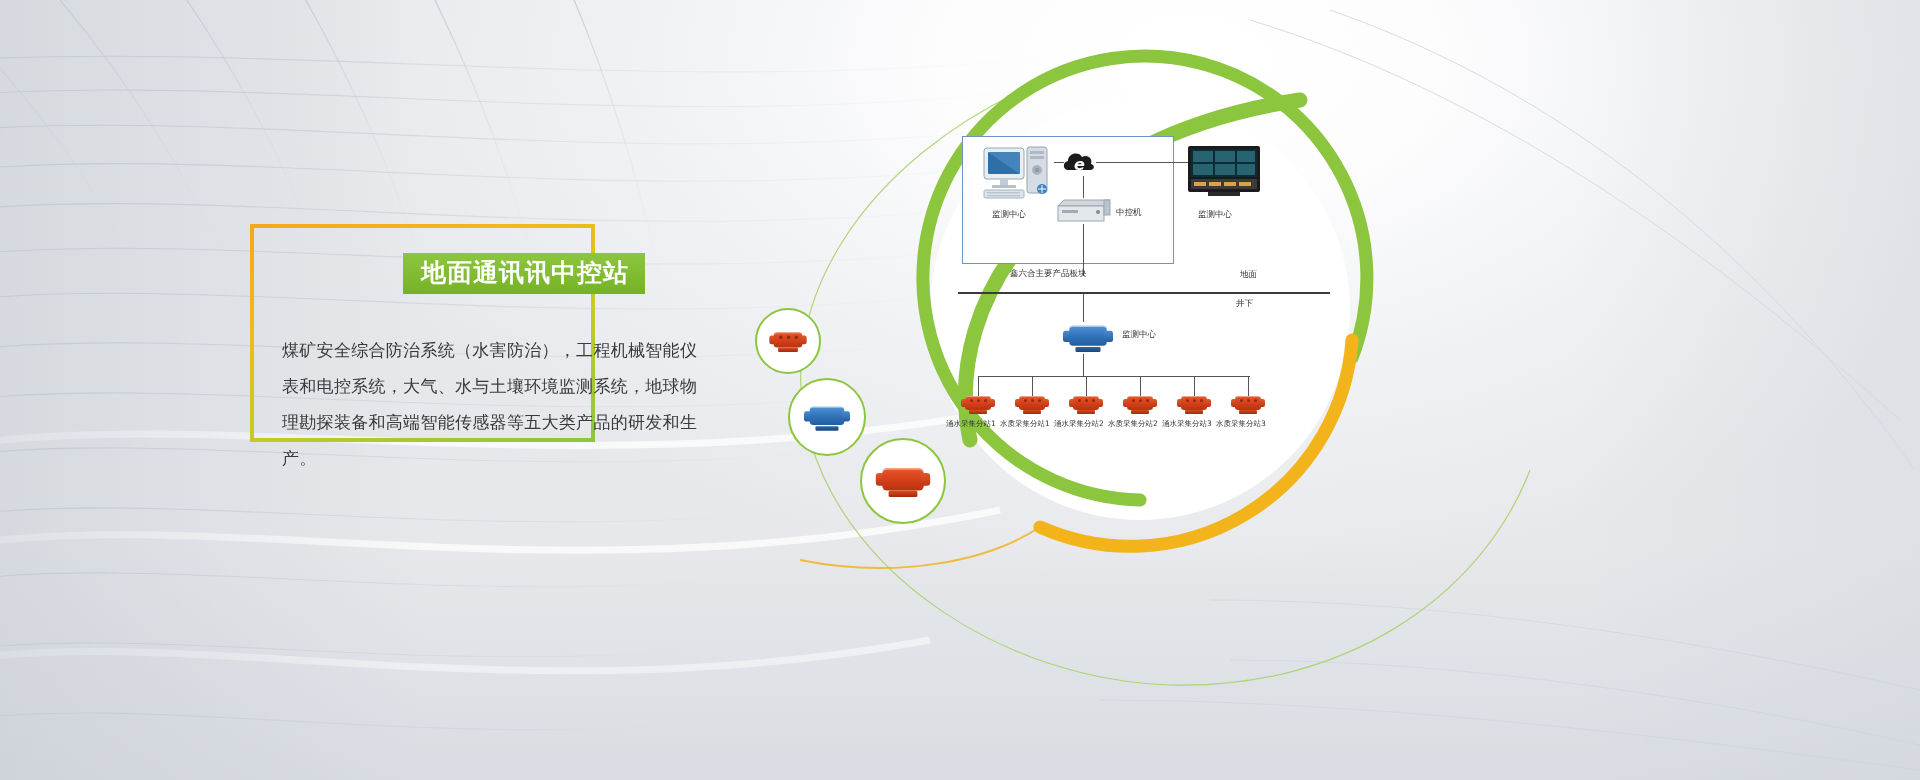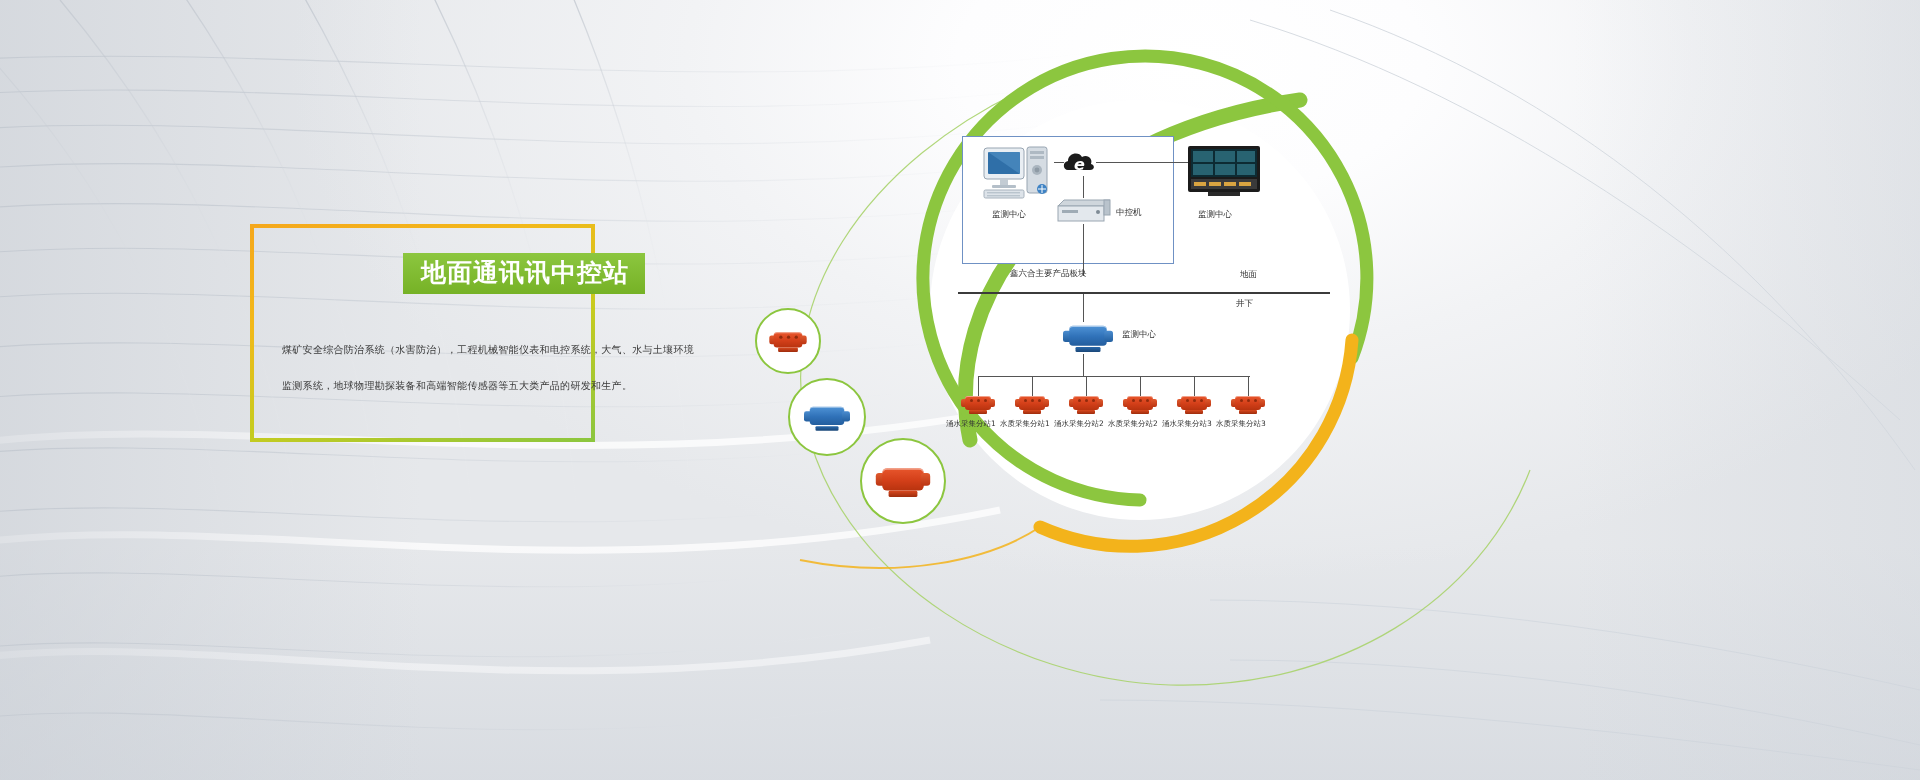--- a/index.html
+++ b/index.html
@@ -41,21 +41,21 @@
     white-space:nowrap;
   }
   #title-banner .t{
     font-family:"DejaVu Sans","Liberation Sans",sans-serif;
     font-size:25px;font-weight:bold;color:#ffffff;letter-spacing:1px;
     line-height:1;
   }
   #body-text{
     position:absolute;left:282px;top:332px;width:420px;
     font-family:"DejaVu Sans","Liberation Sans",sans-serif;
-    font-size:10px;color:#3a3a3a;line-height:36px;letter-spacing:.3px;
+    font-size:17px;color:#3a3a3a;line-height:36px;letter-spacing:.3px;
   }
 
   
   #composition{position:absolute;left:740px;top:40px;width:1180px;height:700px;}
 
   
   #disc{
     position:absolute;left:190px;top:60px;width:420px;height:420px;
     border-radius:50%;background:#ffffff;
   }

